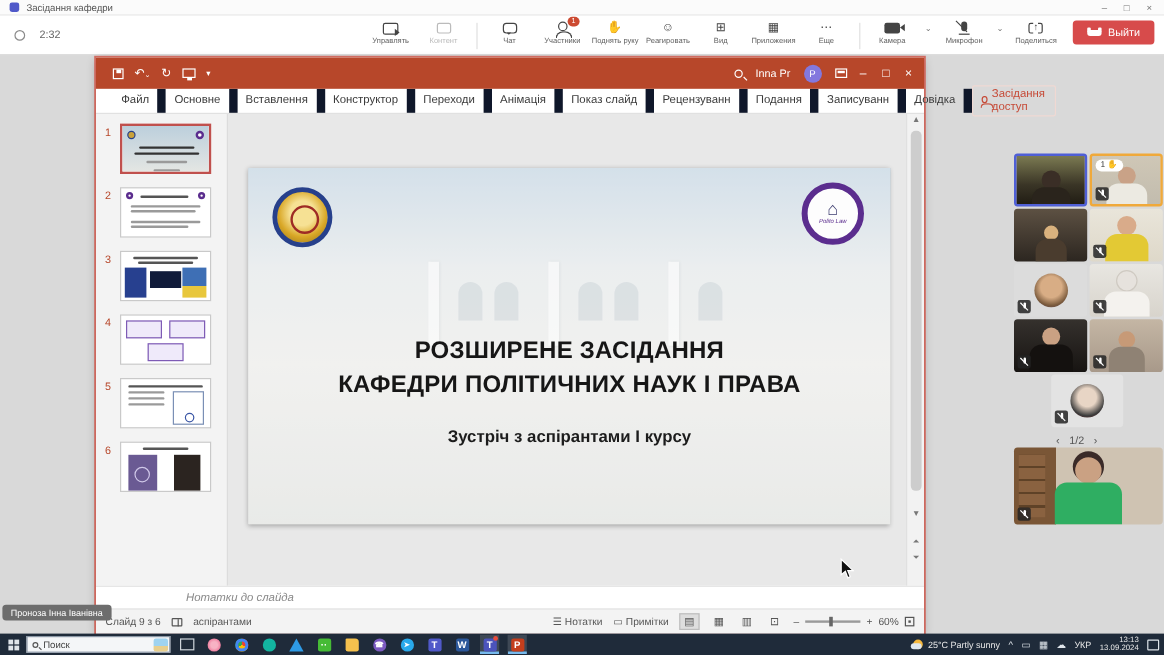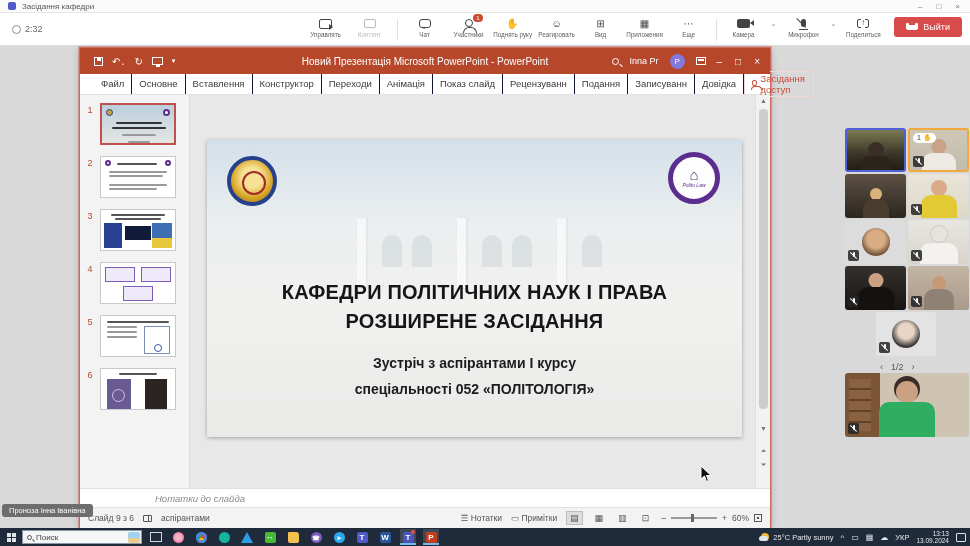--- a/index.html
+++ b/index.html
@@ -4,21 +4,21 @@
 <style>
   *{margin:0;padding:0;box-sizing:border-box;font-family:"Liberation Sans",sans-serif;}
   html,body{width:970px;height:546px;overflow:hidden;background:#d9d9d9;}
   .screen{position:relative;width:970px;height:546px;}
 
   
   .tbar{position:absolute;left:0;top:0;width:970px;height:13px;background:#fbfbfb;border-bottom:1px solid #e6e6e6;display:flex;align-items:center;font-size:8px;color:#555;}
   .tbar .appicon{width:8px;height:8px;background:#5059c9;border-radius:2px;margin:0 6px 0 8px;}
   .tbar .wbtns{margin-left:auto;display:flex;gap:14px;margin-right:10px;color:#777;font-size:8px;}
   .mbar{position:absolute;left:0;top:13px;width:970px;height:33px;background:#ffffff;border-bottom:1px solid #ddd;display:flex;align-items:center;}
-  .timer{display:flex;align-items:center;gap:4px;margin-left:12px;color:#666;font-size:9px;}
+  .timer{display:flex;align-items:center;gap:12px;margin-left:12px;color:#666;font-size:9px;}
   .ring{width:9px;height:9px;border:1.5px solid #8a8a8a;border-radius:50%;}
   .ctrls{margin-left:auto;display:flex;align-items:flex-start;gap:10px;margin-right:8px;}
   .ctl{display:flex;flex-direction:column;align-items:center;width:34px;position:relative;cursor:default;}
   .ctl .ig{height:13px;font-size:10px;color:#444;line-height:13px;}
   .ctl .lb{font-size:6.3px;color:#616161;margin-top:1px;white-space:nowrap;}
   .ctl.disabled .ig,.ctl.disabled .lb{color:#bbb;}
   .vdiv{width:1px;height:22px;background:#e0e0e0;margin-top:2px;}
   .badge{position:absolute;top:-3px;right:3px;background:#cc4a31;color:#fff;border-radius:6px;font-size:6px;padding:0 3px;line-height:8px;}
   .chev{font-size:7px;color:#777;margin-top:3px;}
   .leave{background:#d74b4b;color:#fff;border:none;border-radius:3px;font-size:9px;padding:5px 12px;display:flex;align-items:center;gap:5px;margin-left:4px;}
@@ -55,21 +55,21 @@
   .ppt-title .title{position:absolute;left:0;right:0;text-align:center;pointer-events:none;}
   .ppt-title .right{margin-left:auto;display:flex;align-items:center;gap:11px;margin-right:10px;z-index:2;}
   .i-search{width:7px;height:7px;border:1.3px solid #fff;border-radius:50%;display:inline-block;position:relative;}
   .i-search::after{content:"";position:absolute;left:6px;top:6px;width:4px;height:1.3px;background:#fff;transform:rotate(45deg);}
   .avatar{width:15px;height:15px;border-radius:50%;background:#8378de;color:#fff;font-size:8px;display:flex;align-items:center;justify-content:center;}
   .i-ribbon{width:10px;height:8px;border:1.2px solid #fff;display:inline-block;position:relative;}
   .i-ribbon::after{content:"";position:absolute;left:1px;top:1px;width:6px;height:2px;background:#fff;}
   .wctl{font-size:10px;display:flex;gap:13px;}
 
   .ppt-tabs{height:21px;background:#fff;border-bottom:1px solid #e1e1e1;display:flex;align-items:center;font-size:9.5px;color:#3b3b3b;padding-left:14px;gap:0;}
-  .ptab{padding:0 7px;border-right:1px solid #0f172a;white-space:nowrap;line-height:20px;}
+  .ptab{padding:0 7px;border-right:7px solid #0f172a;white-space:nowrap;line-height:20px;}
   .share-btn{margin-left:auto;margin-right:10px;color:#c64b38;display:flex;align-items:center;gap:4px;font-size:9.5px;border:1px solid #f0d9d3;padding:1px 7px;border-radius:2px;}
   .i-lockp{width:6px;height:6px;border:1.2px solid #c64b38;border-radius:50%;display:inline-block;position:relative;top:-1px;}
   .i-lockp::after{content:"";position:absolute;left:-2px;top:5px;width:9px;height:3px;border:1.2px solid #c64b38;border-bottom:none;border-radius:4px 4px 0 0;}
 
   .ppt-body{position:relative;height:393px;background:#e8e8e8;display:flex;}
   .thumbs{width:110px;background:#f3f3f3;border-right:1px solid #dcdcdc;padding-top:8px;overflow:hidden;}
   .thumb-row{display:flex;align-items:flex-start;margin-bottom:11px;}
   .tnum{width:20px;text-align:center;font-size:9px;color:#b7472a;padding-top:2px;}
   .thumb{width:76px;height:42px;background:#fff;border:1px solid #c9c9c9;position:relative;overflow:hidden;}
   .thumb.sel{border:2px solid #c0504d;}
@@ -233,21 +233,20 @@
 
     <div class="ppt">
       <div class="ppt-title">
         <div class="qat">
           <span class="i-save"></span>
           <span>↶<span style="font-size:6px;">⌄</span></span>
           <span>↻</span>
           <span class="i-present"></span>
           <span style="font-size:7px;">▾</span>
         </div>
-        <div class="title">Новий Презентація Microsoft PowerPoint - PowerPoint</div>
         <div class="right">
           <span class="i-search"></span>
           <span style="font-size:9px;">Inna Pr</span>
           <span class="avatar">P</span>
           <span class="i-ribbon"></span>
           <span class="wctl">
             <span>–</span>
             <span>□</span>
             <span>×</span>
           </span>
@@ -349,26 +348,25 @@
             <div class="arch" style="left:275px;"></div>
             <div class="arch" style="left:305px;"></div>
             <div class="arch" style="left:375px;"></div>
             <div class="wash"></div>
             <div class="logoL"></div>
             <div class="logoR">
               <span class="house">⌂</span>
               <span class="script">Polito Law</span>
             </div>
             <div class="stitle">
+              <div>РОЗШИРЕНЕ ЗАСІДАННЯ</div>
               <div>КАФЕДРИ ПОЛІТИЧНИХ НАУК І ПРАВА</div>
-              <div>РОЗШИРЕНЕ ЗАСІДАННЯ</div>
             </div>
             <div class="ssub">
               <div>Зустріч з аспірантами І курсу</div>
-              <div>спеціальності 052 «ПОЛІТОЛОГІЯ»</div>
             </div>
           </div>
         </div>
 
         <div class="vscroll">
           <span class="varr" style="top:2px;">▲</span>
           <div class="vthumb"></div>
           <span class="varr" style="top:330px;">▼</span>
           <span class="varr" style="top:352px;">⏶</span>
           <span class="varr" style="top:366px;">⏷</span>

